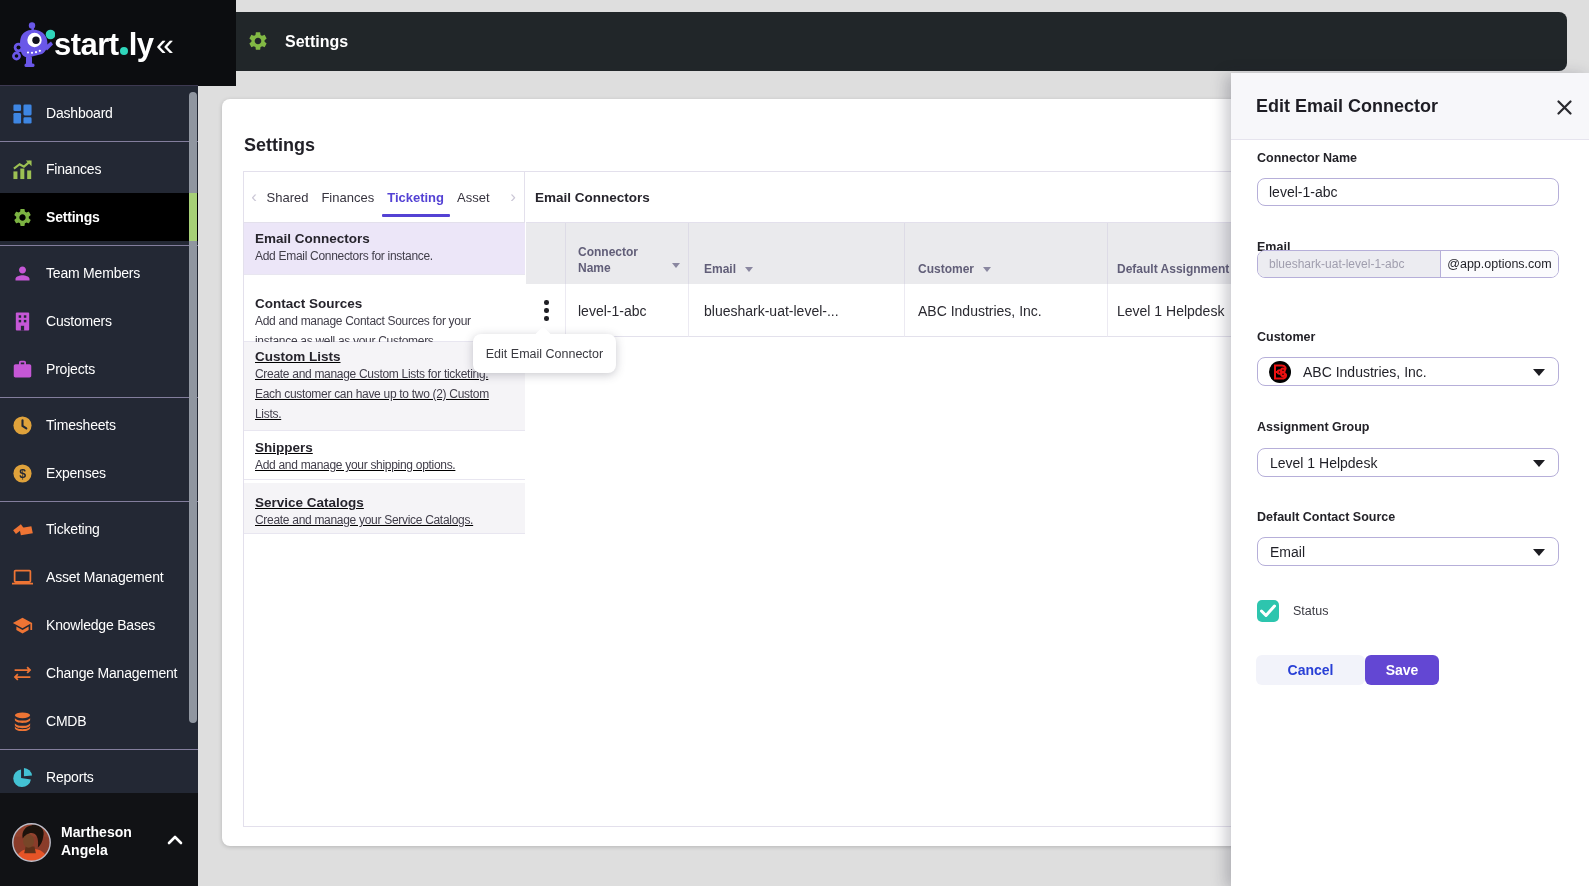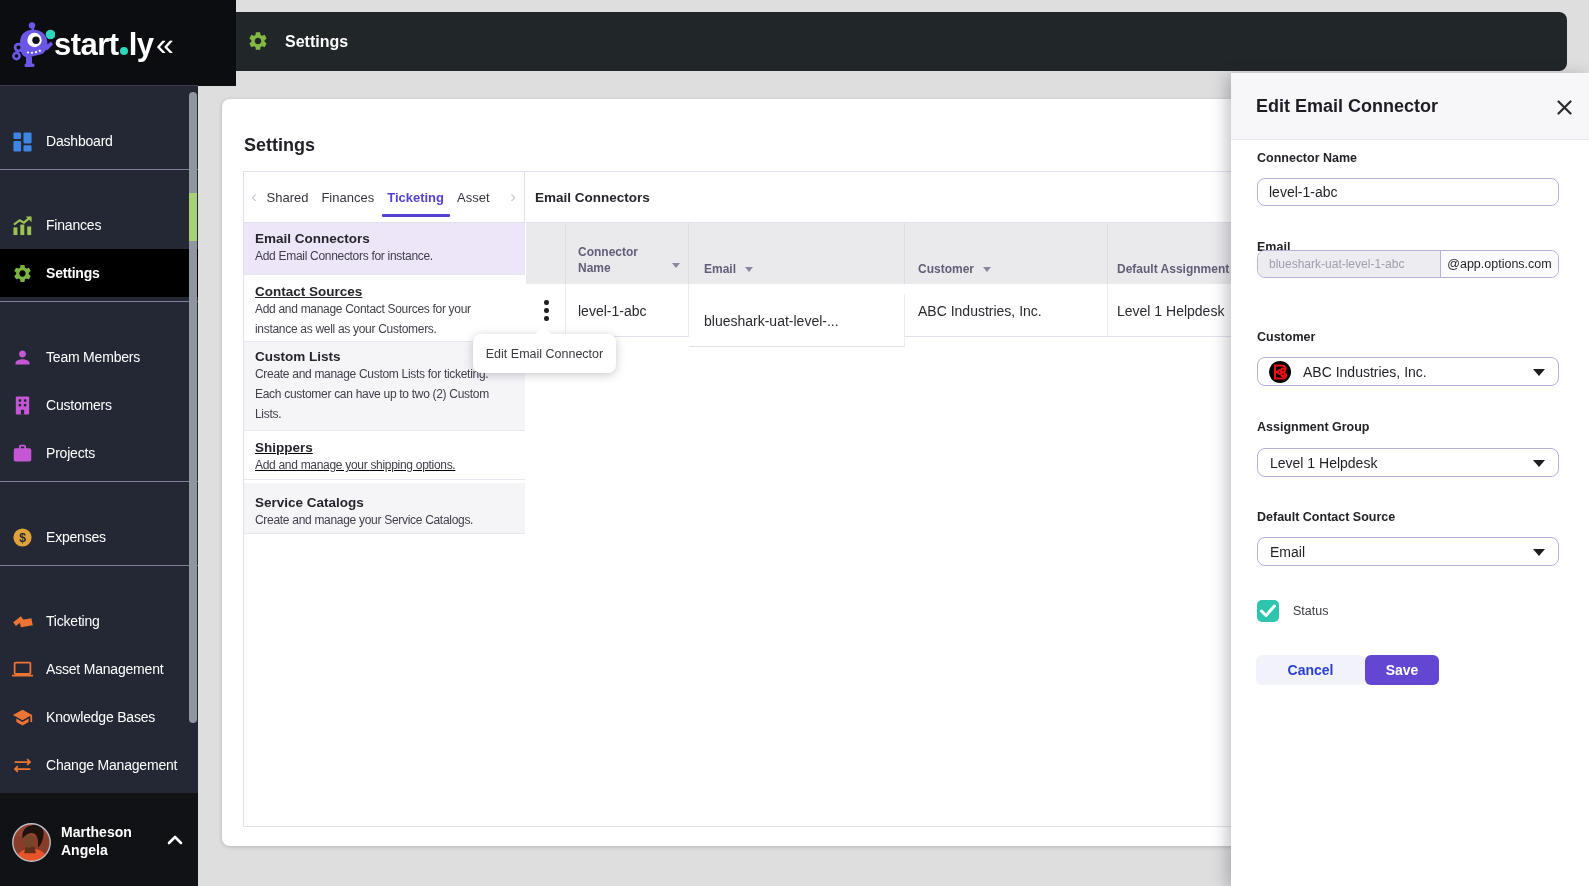--- a/index.html
+++ b/index.html
@@ -7,21 +7,21 @@
 body { font-family:"Liberation Sans", sans-serif; background:#dedede; }
 #app { position:relative; width:1589px; height:886px; overflow:hidden; }
 
 
 #sidebar { position:absolute; left:0; top:0; width:198px; height:886px; background:#232834; }
 #logo { position:absolute; left:0; top:0; width:236px; height:86px; background:#0c0d10; }
 #logotext { position:absolute; left:54px; top:27px; color:#fff; font-size:31px; font-weight:bold; letter-spacing:-0.5px; }
 #logotext .dot { display:inline-block; width:8px; height:8px; border-radius:50%; background:#2fd6bb; margin:0 1px; }
 #collapse { position:absolute; left:156px; top:26px; color:#fff; font-size:32px; font-weight:normal; letter-spacing:-2px; }
 #menu { position:absolute; left:0; top:84.5px; width:198px; border-top:1px solid #3d3951; }
-.grp { padding:3.5px 0; border-bottom:1px solid #837e9d;margin-top:28px; }
+.grp { padding:3.5px 0; border-bottom:1px solid #837e9d; }
 .grp:last-child { border-bottom:none;text-align:right; }
 .mi { display:flex; align-items:center; height:48px; padding-left:12px; color:#fff; font-size:14px; letter-spacing:-0.2px; }
 .mi svg { width:21px; height:21px; margin-right:13px; flex:none; }
 .mi.active { background:#000; font-weight:bold; }
 #sb-thumb { position:absolute; left:189px; top:92px; width:8px; height:631px; background:#9096a0; border-radius:4px; z-index:4; }
 #sb-green { position:absolute; left:189px; top:193px; width:8px; height:48px; background:#a7d077; z-index:5; }
 #user { position:absolute; left:0; top:793px; width:198px; height:93px; background:#111215; }
 #user .uname { position:absolute; left:61px; top:31px; color:#fff; font-size:14px; font-weight:bold; line-height:17.5px; }
 #user svg.av { position:absolute; left:12px; top:30px; width:39px; height:39px; }
 #user svg.chev { position:absolute; left:167px; top:41px; width:16px; height:12px; }
@@ -39,21 +39,21 @@
 #tabs .chv { color:#cbc7d6; font-size:17px; width:16px; text-align:center; padding-left:4px; }
 #tabs .tab { padding:0 6.5px; position:relative; line-height:53px; }
 #tabs .tab.on { color:#5442d4; font-weight:bold; }
 #tabs .tab.on:after { content:""; position:absolute; left:1px; right:1px; bottom:7px; height:3px; background:#5442d4; border-radius:1px; }
 #phead { position:absolute; left:282px; top:0; right:0; height:51px; border-bottom:1px solid #e3e0ec; }
 #phead .t { position:absolute; left:9px; top:18px; font-size:13.5px; font-weight:bold; color:#26242c; }
 .litem { position:absolute; left:0; width:281px; border-bottom:1px solid #e8e6f0; padding:0 11px; }
 .litem .t { font-size:13.5px; font-weight:bold; color:#26242c; }
 .litem .d { font-size:12px; letter-spacing:-0.3px; color:#413e4a; line-height:20px; white-space:nowrap; }
 .lav { background:#ece6f8; }
-.galt { background:#f5f4f7; }
+.galt { background:#f5f4f7;text-decoration:underline; }
 
 
 #table { position:absolute; left:282px; top:51px; right:0; }
 .th { position:absolute; top:0; height:61px; background:#eaeaed; border-right:1px solid #dddbe6; }
 .th:last-child { border-right:none; }
 .th .lbl { position:absolute; font-size:12px; font-weight:bold; color:#615e78; line-height:16px; }
 .caret { display:inline-block; width:0; height:0; border-left:4px solid transparent; border-right:4px solid transparent; border-top:5px solid #8a87a0; margin-left:9px; vertical-align:1px; }
 .td { position:absolute; top:61px; height:53px; border-right:1px solid #eceaf2; border-bottom:1px solid #e3e1ec; }
 .td:last-child { border-right:none; }
 .td .v { position:absolute; top:19px; font-size:14px; color:#2a2930; }
@@ -107,21 +107,21 @@
       </div>
       <div id="phead">
           <div class="t">Email Connectors</div>
         </div>
 
       <div class="litem lav" style="top:51px; height:52px;">
         <div class="t" style="margin-top:8px;">Email Connectors</div>
         <div class="d">Add Email Connectors for instance.</div>
       </div>
       <div class="litem" style="top:103px; height:67px;">
-        <div class="t" style="margin-top:9px;text-decoration:underline;">Contact Sources</div>
+        <div class="t" style="margin-top:21px;">Contact Sources</div>
         <div class="d">Add and manage Contact Sources for your<br>instance as well as your Customers.</div>
       </div>
       <div class="litem galt" style="top:170px; height:89px;">
         <div class="t" style="margin-top:7px;">Custom Lists</div>
         <div class="d">Create and manage Custom Lists for ticketing.<br>Each customer can have up to two (2) Custom<br>Lists.</div>
       </div>
       <div class="litem" style="top:256px; height:52px;text-decoration:underline;">
         <div class="t" style="margin-top:12px;">Shippers</div>
         <div class="d">Add and manage your shipping options.</div>
       </div>
@@ -143,21 +143,21 @@
             <div class="lbl" style="left:13px; top:38px;">Customer<span class="caret"></span></div>
           </div>
         <div class="th" style="left:582px; width:439px;">
             <div class="lbl" style="left:9px; top:38px;">Default Assignment Group<span class="caret"></span></div>
           </div>
 
         <div class="td" style="left:0; width:40px;"></div>
         <div class="td" style="left:40px; width:123px;">
             <div class="v" style="left:12px;">level-1-abc</div>
           </div>
-        <div class="td" style="left:163px; width:216px;margin-top:10px;">
+        <div class="td" style="left:163px; width:216px;">
             <div class="v" style="left:15px;">blueshark-uat-level-...</div>
           </div>
         <div class="td" style="left:379px; width:203px;">
             <div class="v" style="left:13px;">ABC Industries, Inc.</div>
           </div>
         <div class="td" style="left:582px; width:439px;">
             <div class="v" style="left:9px;">Level 1 Helpdesk</div>
           </div>
         <div id="kebab">
             <i></i>
@@ -244,20 +244,24 @@
                 <rect x="9.3" y="15.5" width="3.4" height="5"></rect>
               </g>
             </svg>Customers</div>
         <div class="mi"><svg viewBox="0 0 24 24" fill="#c557d6">
               <path d="M20 6h-4V4c0-1.11-.89-2-2-2h-4c-1.11 0-2 .89-2 2v2H4c-1.11 0-1.99.89-1.99 2L2 19c0 1.11.89 2 2 2h16c1.11 0 2-.89 2-2V8c0-1.11-.89-2-2-2zm-6 0h-4V4h4v2z"></path>
             </svg>Projects</div>
       </div>
       <div class="grp">
         <div class="mi"><svg viewBox="0 0 22 22">
               <circle cx="11" cy="11" r="9.5" fill="#dfa23b"></circle>
+              <path d="M11 5.5 L11 11.5 L15 14" stroke="#232834" stroke-width="2.2" fill="none" stroke-linecap="round"></path>
+            </svg>Timesheets</div>
+        <div class="mi"><svg viewBox="0 0 22 22">
+              <circle cx="11" cy="11" r="9.5" fill="#dfa23b"></circle>
               <text x="11" y="15.5" font-size="13" font-weight="bold" fill="#232834" text-anchor="middle" font-family="Liberation Sans">$</text>
             </svg>Expenses</div>
       </div>
       <div class="grp">
         <div class="mi"><svg viewBox="0 0 22 22">
               <g fill="#ee7434">
                 <path d="M1.2 11.8 L9.3 5.6 L12.2 9.4 L4.1 15.6 Z"></path>
                 <path d="M7.8 9.8 L20.3 7.6 L21.8 14.9 L9.3 17.1 Z"></path>
               </g>
             </svg>Ticketing</div>

